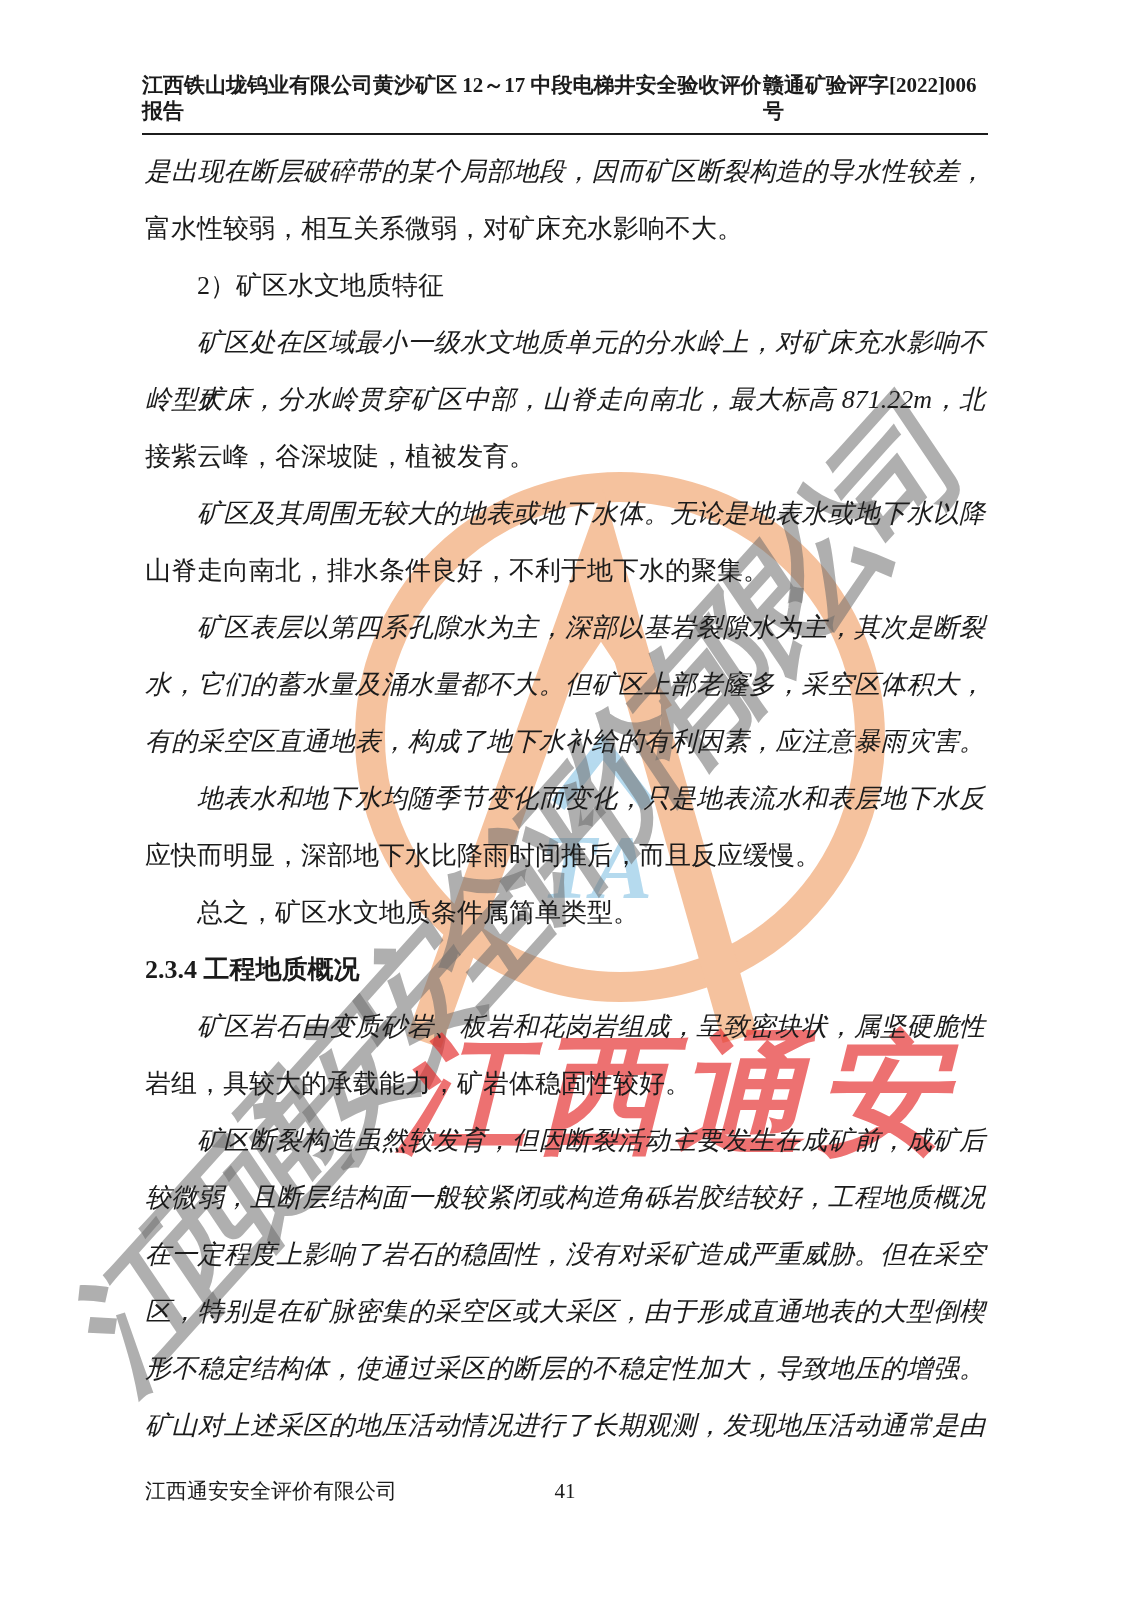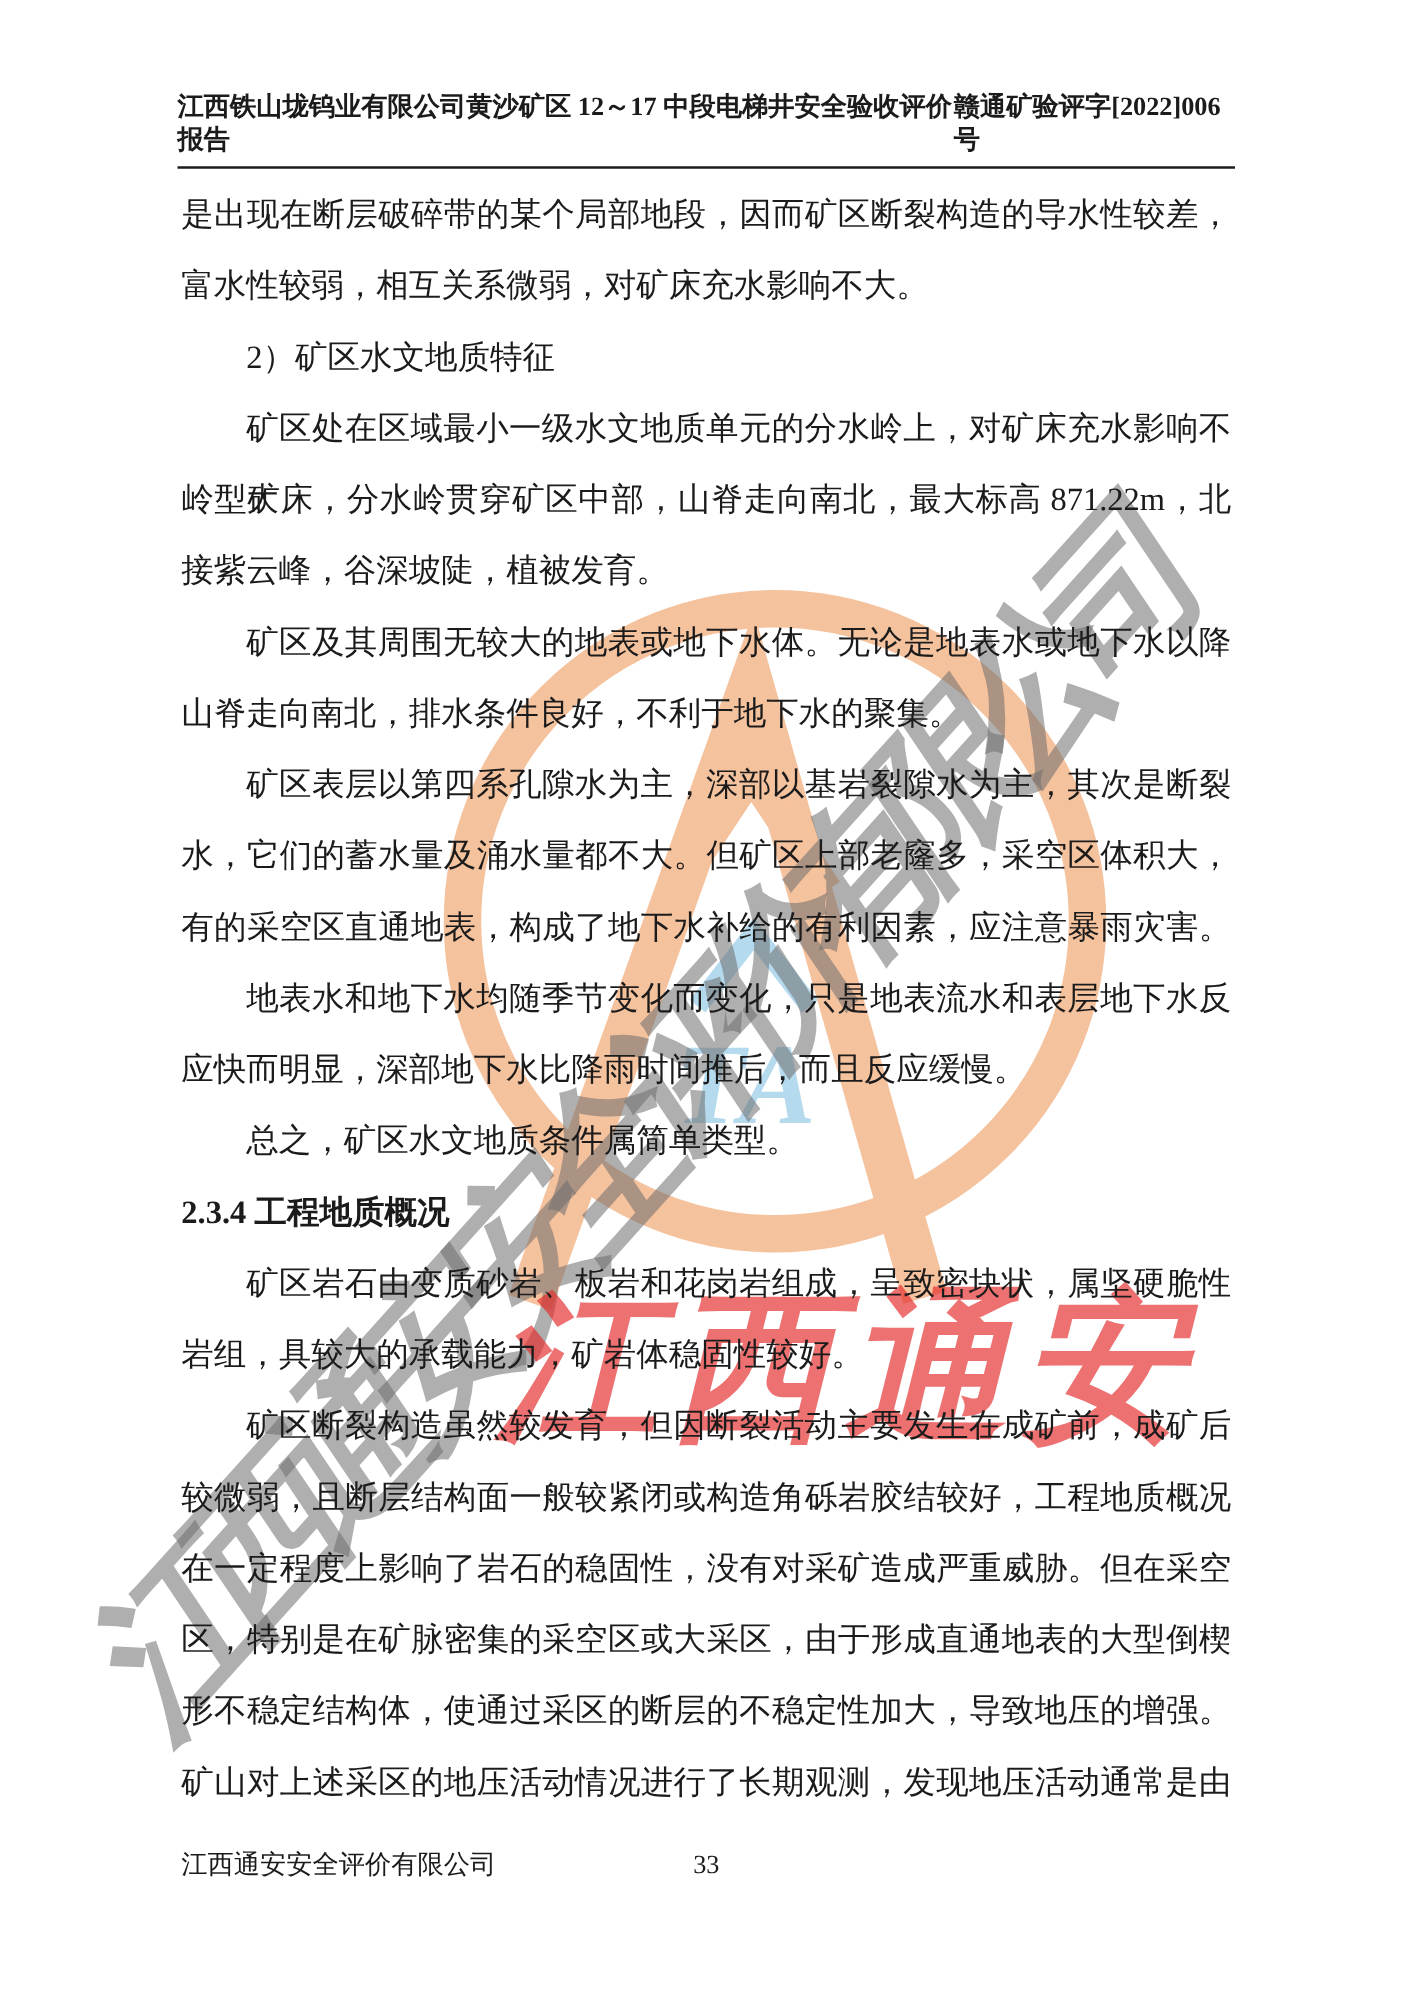--- a/index.html
+++ b/index.html
@@ -25,21 +25,21 @@
   
   .content{position:absolute;inset:0;z-index:2;}
   .header{
     position:absolute;left:142px;top:72px;width:846px;
     display:flex;justify-content:space-between;align-items:flex-end;
     font-size:21px;font-weight:bold;line-height:26px;
     padding-bottom:9px;border-bottom:2px solid #1c1c1c;
   }
   .body-text{position:absolute;left:145px;top:143px;width:840px;}
   .line{height:57px;line-height:57px;font-size:26px;text-justify:inter-ideograph;}
-  .line.full{text-align:justify;text-align-last:justify;}
+  .line.full{text-align:justify;text-align-last:justify;font-style:italic;}
   .line.indent{padding-left:52px;}
   .line.bold{font-weight:bold;}
   .footer{position:absolute;left:145px;top:1478px;width:840px;font-size:21px;line-height:26px;}
   .footer .page-num{position:absolute;left:50%;transform:translateX(-50%);}
 </style>
 </head>
 <body>
 
 <div class="page" style="--wm-orange: #f5bc94; --wm-blue: #a9d4ec; --wm-red: rgba(228,45,45,0.68); --wm-gray: rgba(110,110,110,0.55);">
 
@@ -90,17 +90,17 @@
         <div class="line full indent">矿区断裂构造虽然较发育，但因断裂活动主要发生在成矿前，成矿后</div>
         <div class="line full">较微弱，且断层结构面一般较紧闭或构造角砾岩胶结较好，工程地质概况</div>
         <div class="line full">在一定程度上影响了岩石的稳固性，没有对采矿造成严重威胁。但在采空</div>
         <div class="line full">区，特别是在矿脉密集的采空区或大采区，由于形成直通地表的大型倒楔</div>
         <div class="line full">形不稳定结构体，使通过采区的断层的不稳定性加大，导致地压的增强。</div>
         <div class="line full">矿山对上述采区的地压活动情况进行了长期观测，发现地压活动通常是由</div>
       </div>
 
     <div class="footer">
       <span>江西通安安全评价有限公司</span>
-      <span class="page-num">33</span>
+      <span class="page-num">41</span>
     </div>
 
   </div>
 </div>
 
 </body></html>

